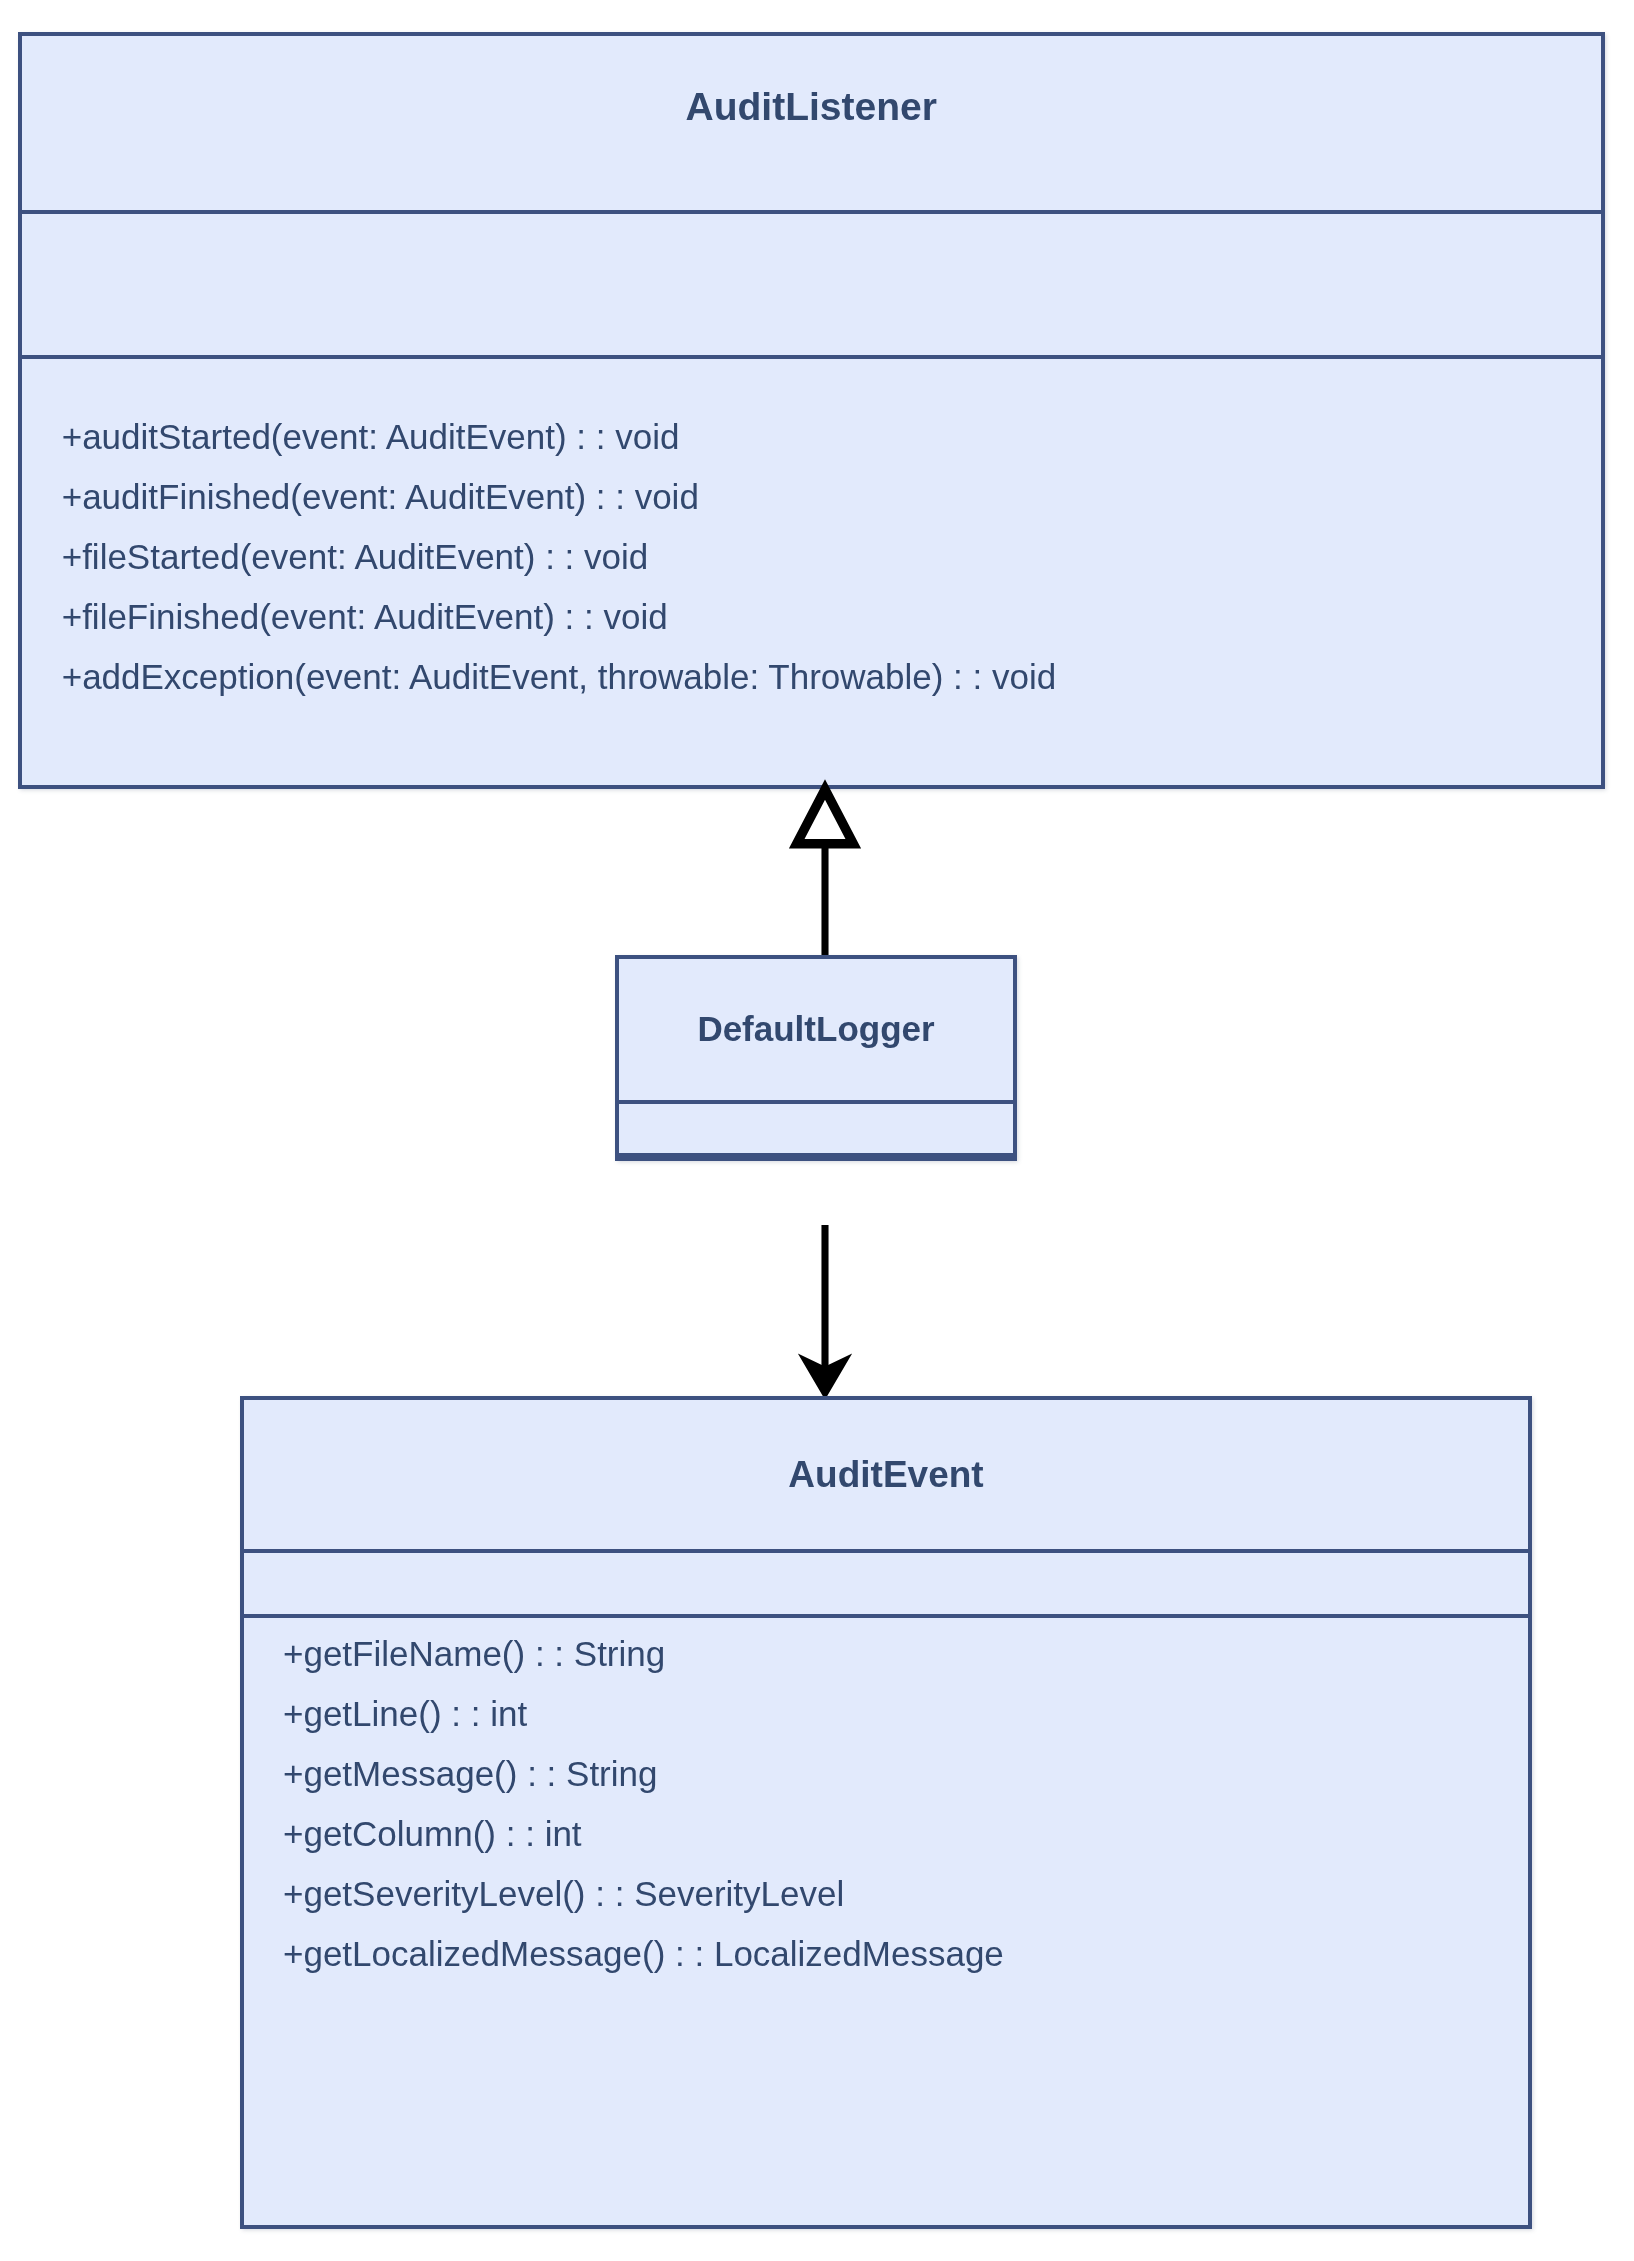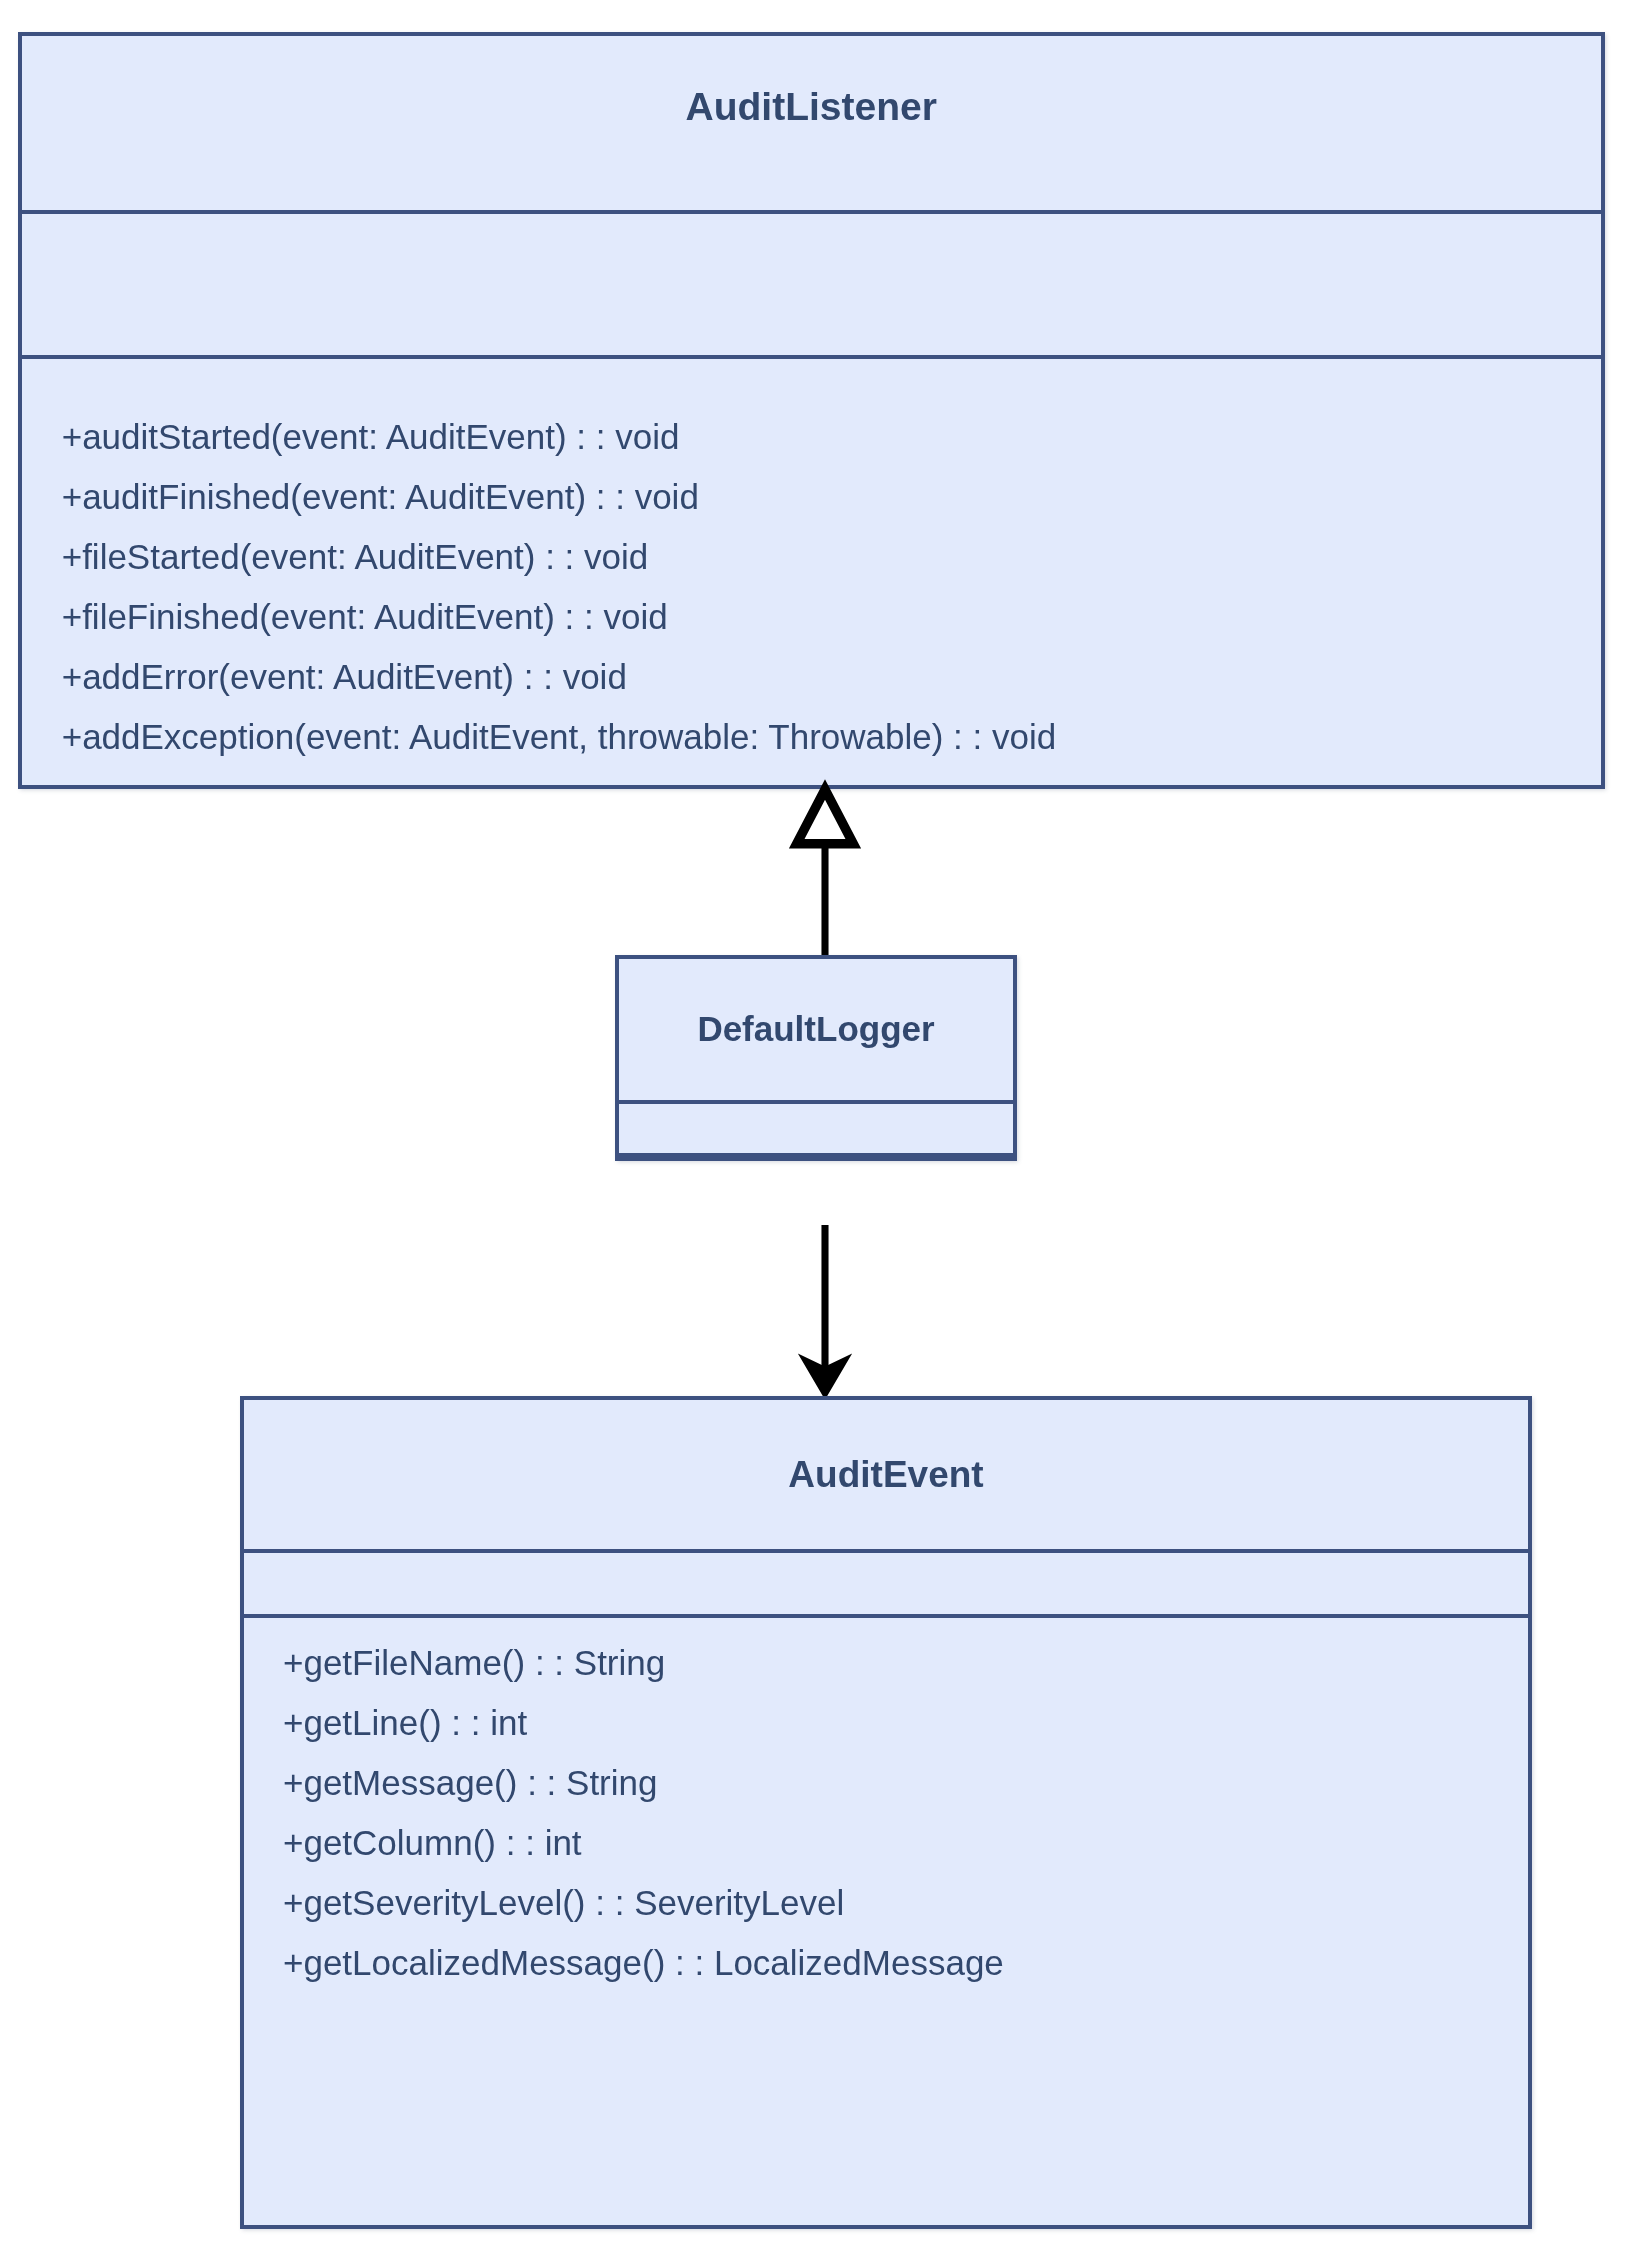--- a/index.html
+++ b/index.html
@@ -112,21 +112,21 @@
   }
   #class-audit-event .uml-title {
     height: 149px;
     font-size: 37px;
   }
   #class-audit-event .uml-attrs {
     height: 61px;
   }
   #class-audit-event .uml-methods {
     flex: 1;
-    padding: 27px 39px 0 39px;
+    padding: 18px 39px 0 39px;
     font-size: 35px;
   }
   #class-audit-event .uml-method-line {
     margin-bottom: 25px;
   }
 
   
   .connector {
     position: absolute;
     overflow: visible;
@@ -152,21 +152,20 @@
   <div class="uml-class" id="class-audit-listener">
     <div class="uml-title">AuditListener</div>
     <div class="uml-divider"></div>
     <div class="uml-attrs"></div>
     <div class="uml-divider"></div>
     <div class="uml-methods" id="methods-audit-listener">
         <div class="uml-method-line">+auditStarted(event: AuditEvent) : : void</div>
         <div class="uml-method-line">+auditFinished(event: AuditEvent) : : void</div>
         <div class="uml-method-line">+fileStarted(event: AuditEvent) : : void</div>
         <div class="uml-method-line">+fileFinished(event: AuditEvent) : : void</div>
-        <div class="uml-method-line">+addError(event: AuditEvent) : : void</div>
         <div class="uml-method-line">+addException(event: AuditEvent, throwable: Throwable) : : void</div>
       </div>
   </div>
 
   <svg class="connector" id="connector-inheritance" viewBox="0 0 200 300">
     <line x1="100" y1="300" x2="100" y2="100" stroke="#000000" stroke-width="12"></line>
     <polygon points="100,6 148,98 52,98" fill="#ffffff" stroke="#000000" stroke-width="16" stroke-linejoin="miter"></polygon>
   </svg>
 
   <div class="uml-class" id="class-default-logger">

